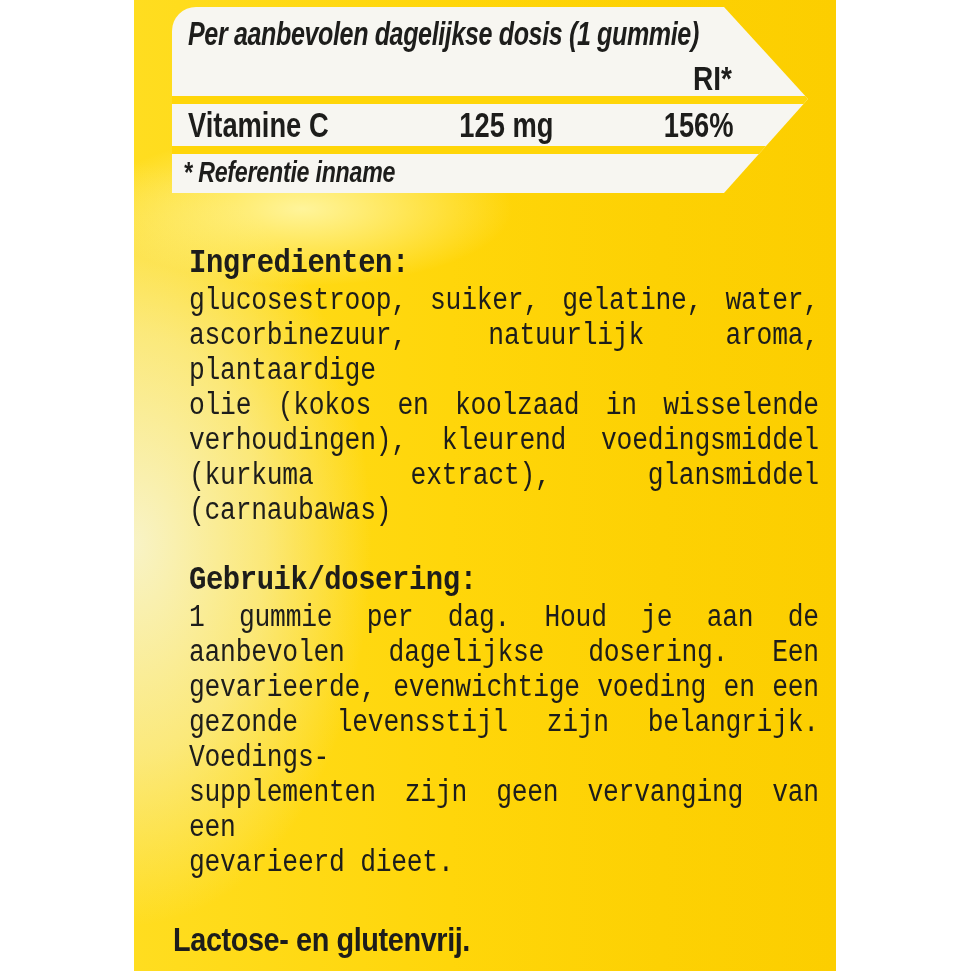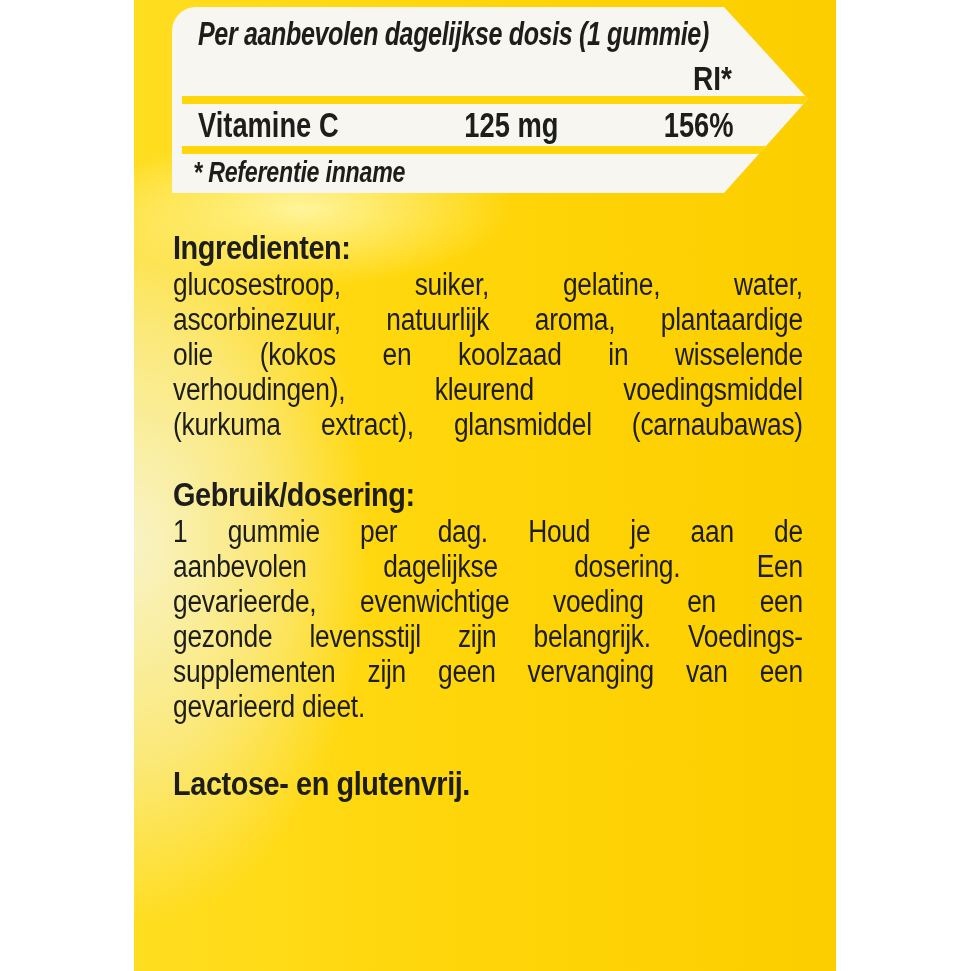--- a/index.html
+++ b/index.html
@@ -25,21 +25,20 @@
   }
 
   
   .tag {
     position: absolute;
     left: 38px; top: 7px;
     width: 636px; height: 210px;
     background: #f7f6f1;
     border-radius: 24px 0 0 24px;
     clip-path: polygon(0 0, 552px 0, 636px 92px, 552px 186px, 0 186px);
-    padding-left: 10px;
   }
   .tag-header { position: relative; height: 89px; }
   .tag-title {
     position: absolute; left: 16px; top: 9px;
     font-style: italic; font-weight: 700;
     font-size: 33px; line-height: 36px;
     letter-spacing: -0.5px; white-space: nowrap;
     transform: scaleX(0.76); transform-origin: 0 0;
   }
   .tag-ri {
@@ -65,21 +64,21 @@
     letter-spacing: -0.3px; white-space: nowrap;
     transform: scaleX(0.80); transform-origin: 0 0;
   }
 
   
   .textblock {
     position: absolute;
     left: 39px; top: 228px;
     width: 660px;
   }
-  section { margin: 0; padding: 0; }
+  section { margin: 16px; padding: 0; font-family: Liberation Mono, monospace; }
   .sec-ingredients { margin-bottom: 33px; }
   .sec-dosage     { margin-bottom: 40px; }
   .sec-storage    { margin-bottom: 22px; }
   .h {
     margin: 0; padding: 0;
     font-size: 34px; line-height: 39px; font-weight: 700;
     letter-spacing: -0.5px; white-space: nowrap;
     transform: scaleX(0.85); transform-origin: 0 0;
   }
   .jline {

